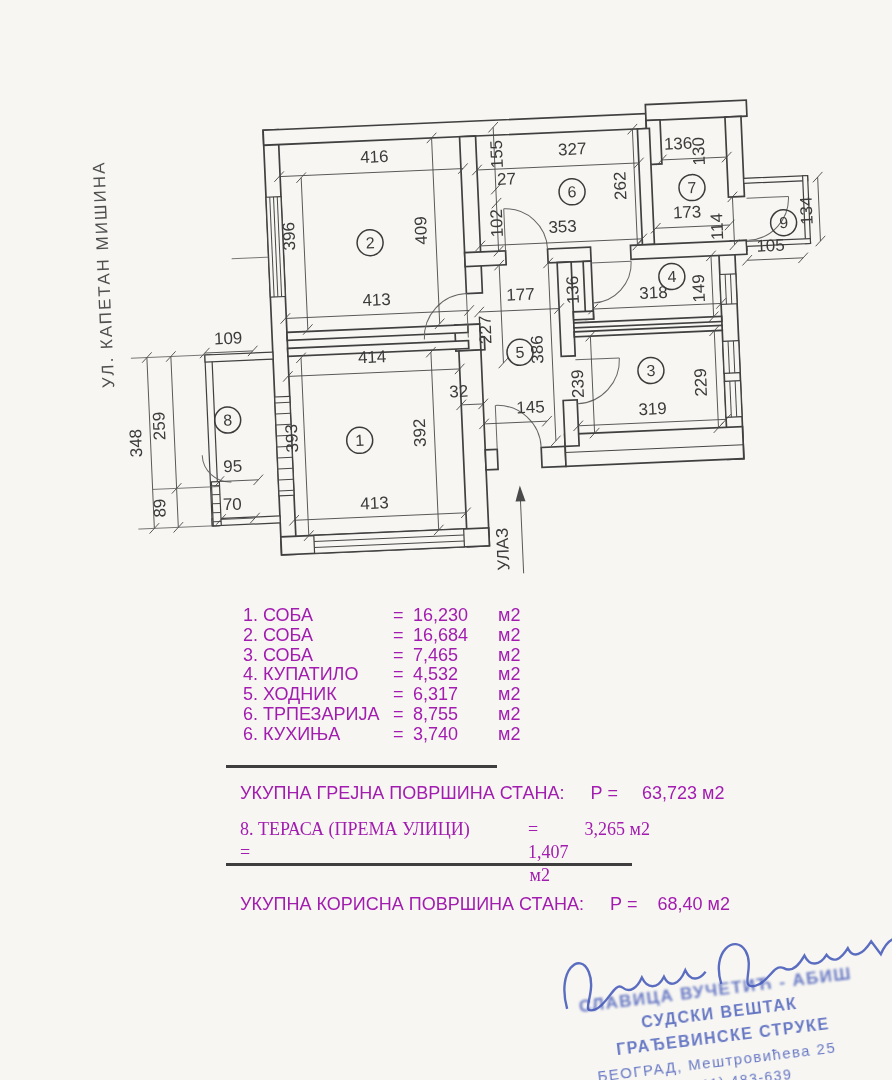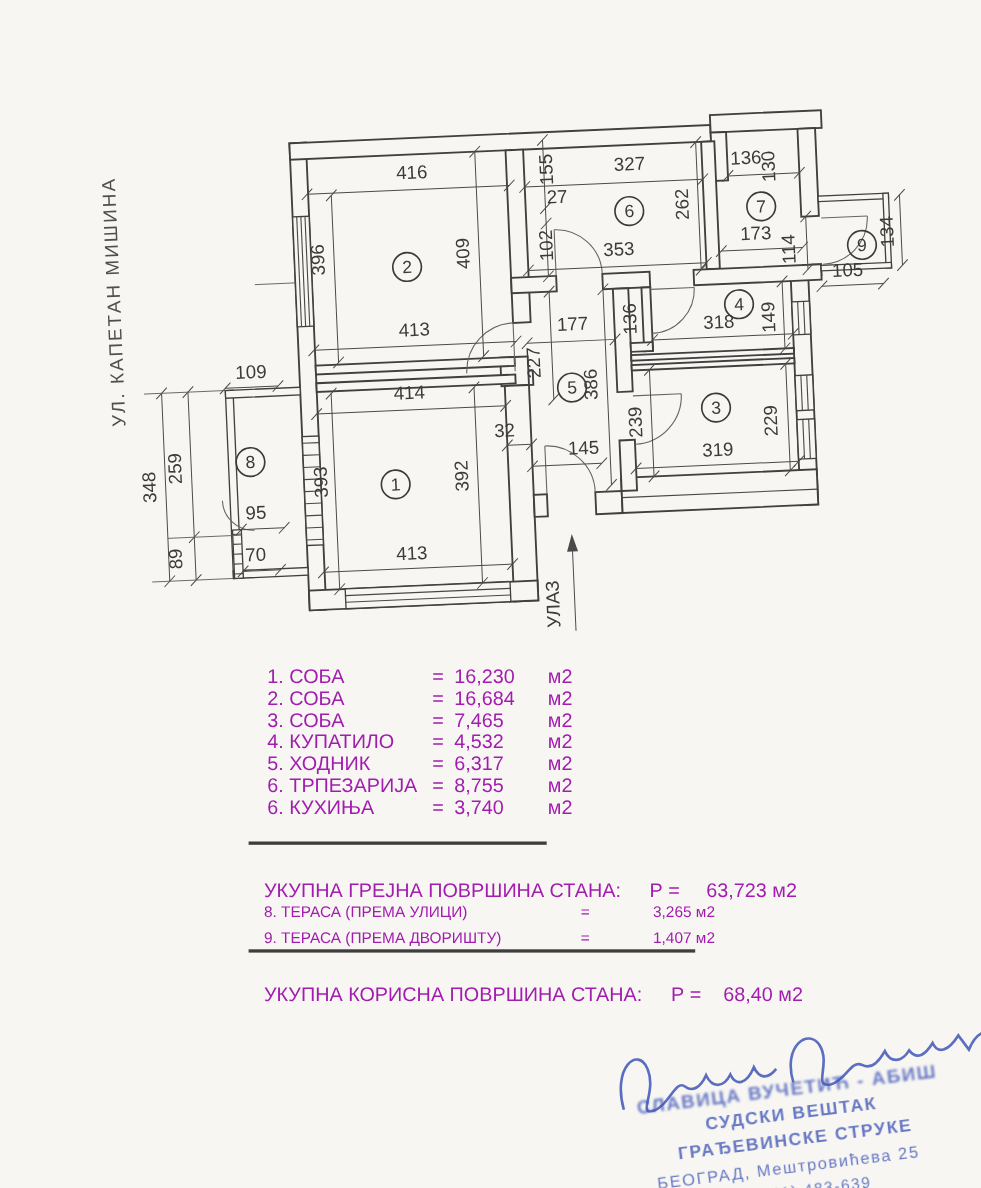--- a/index.html
+++ b/index.html
@@ -16,22 +16,22 @@
   .roomcircle{fill:none;stroke:#3b3b3b;stroke-width:1.5;}
   .roomnum{font-family:"Liberation Sans",sans-serif;font-size:16px;fill:#3b3b3b;}
   .streettext{font-family:"Liberation Sans",sans-serif;font-size:17px;fill:#4f4f4f;letter-spacing:2px;}
   .textblock{position:absolute;color:#a21caf;}
   #legend{left:243px;top:606px;font-size:18px;}
   .lrow{display:grid;grid-template-columns:150px 20px 78px 34px;line-height:19.8px;}
   .lrow .val{}
   .lrow .unit{padding-left:7px;}
   .sep1{position:absolute;left:226px;top:765px;width:271px;height:3px;background:#3e3e3e;}
   .sep2{position:absolute;left:226px;top:863px;width:406px;height:3px;background:#3e3e3e;}
-  #heated{left:240px;top:799px;font-size:18px;}
-  #terraces{left:240px;top:818px;font-size:14px;}
+  #heated{left:240px;top:783px;font-size:18px;}
+  #terraces{left:240px;top:818px;font-size:18px;font-family:Liberation Serif, serif;}
   .trow{display:grid;grid-template-columns:288px 22px 100px;line-height:23px;}
   .trow .val{text-align:right;}
   #usable{left:240px;top:874px;font-size:18px;margin-top:20px;}
   .gap{display:inline-block;}
   #stamp{position:absolute;left:548px;top:918px;width:380px;height:175px;transform:rotate(-7deg);
          color:#4056b8;}
   .stline{position:absolute;white-space:nowrap;letter-spacing:1.5px;filter:blur(0.7px);opacity:0.78;font-weight:bold;}
 </style>
 </head>
 <body>
@@ -354,21 +354,20 @@
   <span>63,723 м2</span>
 </div>
 
 <div id="terraces" class="textblock">
     <div class="trow">
       <span>8. ТЕРАСА (ПРЕМА УЛИЦИ)</span>
       <span>=</span>
       <span class="val">3,265 м2</span>
     </div>
     <div class="trow">
-      <span>9. ТЕРАСА (ПРЕМА ДВОРИШТУ)</span>
       <span>=</span>
       <span class="val">1,407 м2</span>
     </div>
   </div>
 <div class="sep2"></div>
 
 <div id="usable" class="textblock">
   <span>УКУПНА КОРИСНА ПОВРШИНА СТАНА:</span>
   <span class="gap" style="width:16px"></span>
   <span>Р =</span>

